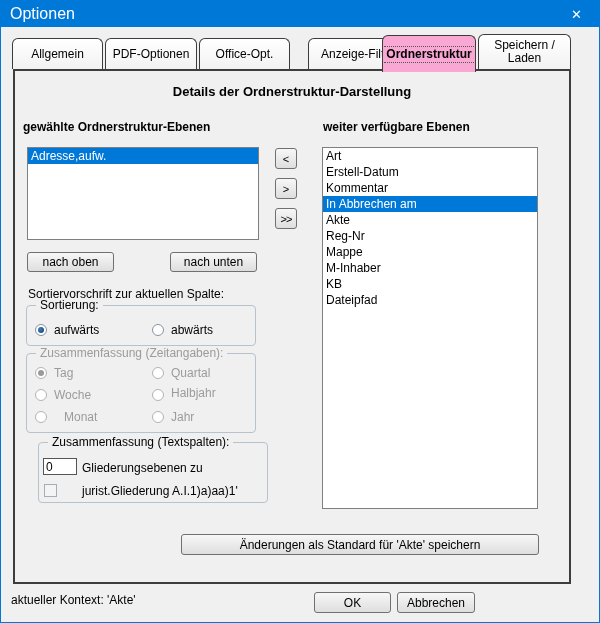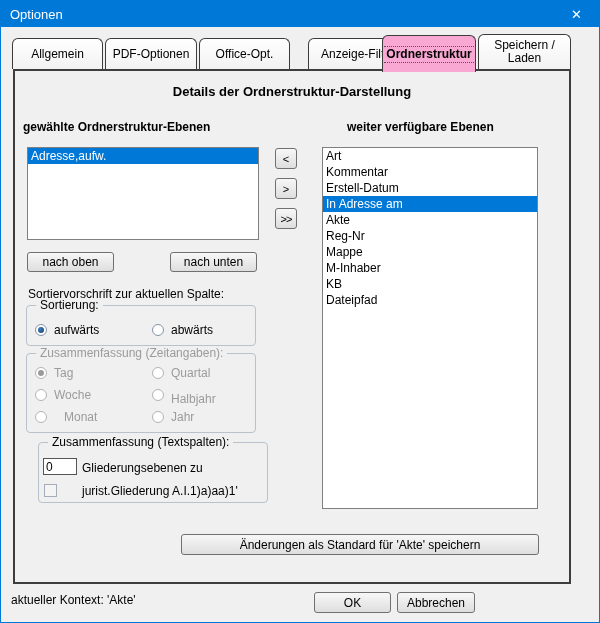--- a/index.html
+++ b/index.html
@@ -10,21 +10,21 @@
     position: relative; width: 600px; height: 623px;
     background: #f0f0f0; border: 1px solid #0078d7; overflow: hidden;
     font-size: 12px; color: #000;
   }
 
   
   .titlebar {
     position: absolute; left: 0; top: 0; width: 100%; height: 26px;
     background: #0078d7; color: #fff; display: flex; align-items: center;
   }
-  .titlebar .title { margin-left: 9px; font-size: 13px; }
+  .titlebar .title { margin-left: 9px; font-size: 16px; }
   .close-btn {
     position: absolute; right: 0; top: 0; width: 45px; height: 26px;
     display: flex; align-items: center; justify-content: center;
     color: #fff; font-size: 13px; cursor: default;
   }
 
   
   .tab {
     position: absolute; background: linear-gradient(#ffffff, #f2f2f2);
     border: 1px solid #3c3c3c; border-bottom: none;
@@ -47,21 +47,21 @@
     position: absolute; left: 12px; top: 68px; width: 558px; height: 515px;
     border: 2px solid #3d3d3d; background: #f0f0f0; z-index: 1;
   }
 
   .heading {
     position: absolute; left: 12px; top: 83px; width: 558px;
     text-align: center; font-weight: bold; font-size: 13px; z-index: 2;
   }
   .list-label { position: absolute; font-weight: bold; z-index: 2; }
   .label-selected  { left: 22px;  top: 119px; }
-  .label-available { left: 322px; top: 119px; margin-left: 24px; }
+  .label-available { left: 322px; top: 119px; }
 
   .listbox {
     position: absolute; background: #fff; border: 1px solid #7f7f7f;
     overflow: hidden; z-index: 2;
   }
   .list-left  { left: 26px;  top: 146px; width: 232px; height: 93px; }
   .list-right { left: 321px; top: 146px; width: 216px; height: 362px; }
   .list-item { height: 16px; line-height: 16px; padding: 0 3px; white-space: nowrap; }
   .list-item.selected { background: #0078d7; color: #fff; }
 
@@ -162,23 +162,23 @@
   </div>
   <div class="btn btn-move-right">
     <span>&gt;</span>
   </div>
   <div class="btn btn-move-right-all">
     <span>&gt;&gt;</span>
   </div>
 
   <div class="listbox list-right">
     <div class="list-item">Art</div>
+    <div class="list-item">Erstell-Datum</div>
     <div class="list-item">Kommentar</div>
-    <div class="list-item">Erstell-Datum</div>
-    <div class="list-item selected">In Adresse am</div>
+    <div class="list-item selected">In Abbrechen am</div>
     <div class="list-item">Akte</div>
     <div class="list-item">Reg-Nr</div>
     <div class="list-item">Mappe</div>
     <div class="list-item">M-Inhaber</div>
     <div class="list-item">KB</div>
     <div class="list-item">Dateipfad</div>
   </div>
 
   <div class="btn btn-up">nach oben</div>
   <div class="btn btn-down">nach unten</div>
@@ -195,21 +195,21 @@
 
   <div class="groupbox group-time">
     <span class="legend">Zusammenfassung (Zeitangaben):</span>
     <span class="radio disabled checked" style="left:8px; top:13px;"></span>
     <span class="radio-label" style="left:27px; top:12px;">Tag</span>
     <span class="radio disabled" style="left:125px; top:13px;"></span>
     <span class="radio-label" style="left:144px; top:12px;">Quartal</span>
     <span class="radio disabled" style="left:8px; top:35px;"></span>
     <span class="radio-label" style="left:27px; top:34px;">Woche</span>
     <span class="radio disabled" style="left:125px; top:35px;"></span>
-    <span class="radio-label" style="left:144px; top:38px;">Halbjahr</span>
+    <span class="radio-label" style="left:144px; top:32px;">Halbjahr</span>
     <span class="radio disabled" style="left:8px; top:57px;"></span>
     <span class="radio-label" style="left:37px; top:56px;">Monat</span>
     <span class="radio disabled" style="left:125px; top:57px;"></span>
     <span class="radio-label" style="left:144px; top:56px;">Jahr</span>
   </div>
 
   <div class="groupbox group-text">
     <span class="legend">Zusammenfassung (Textspalten):</span>
     <input class="levels-input" type="text" value="0" style="">
     <span class="radio-label" style="left:43px; top:18px;">Gliederungsebenen zu</span>

